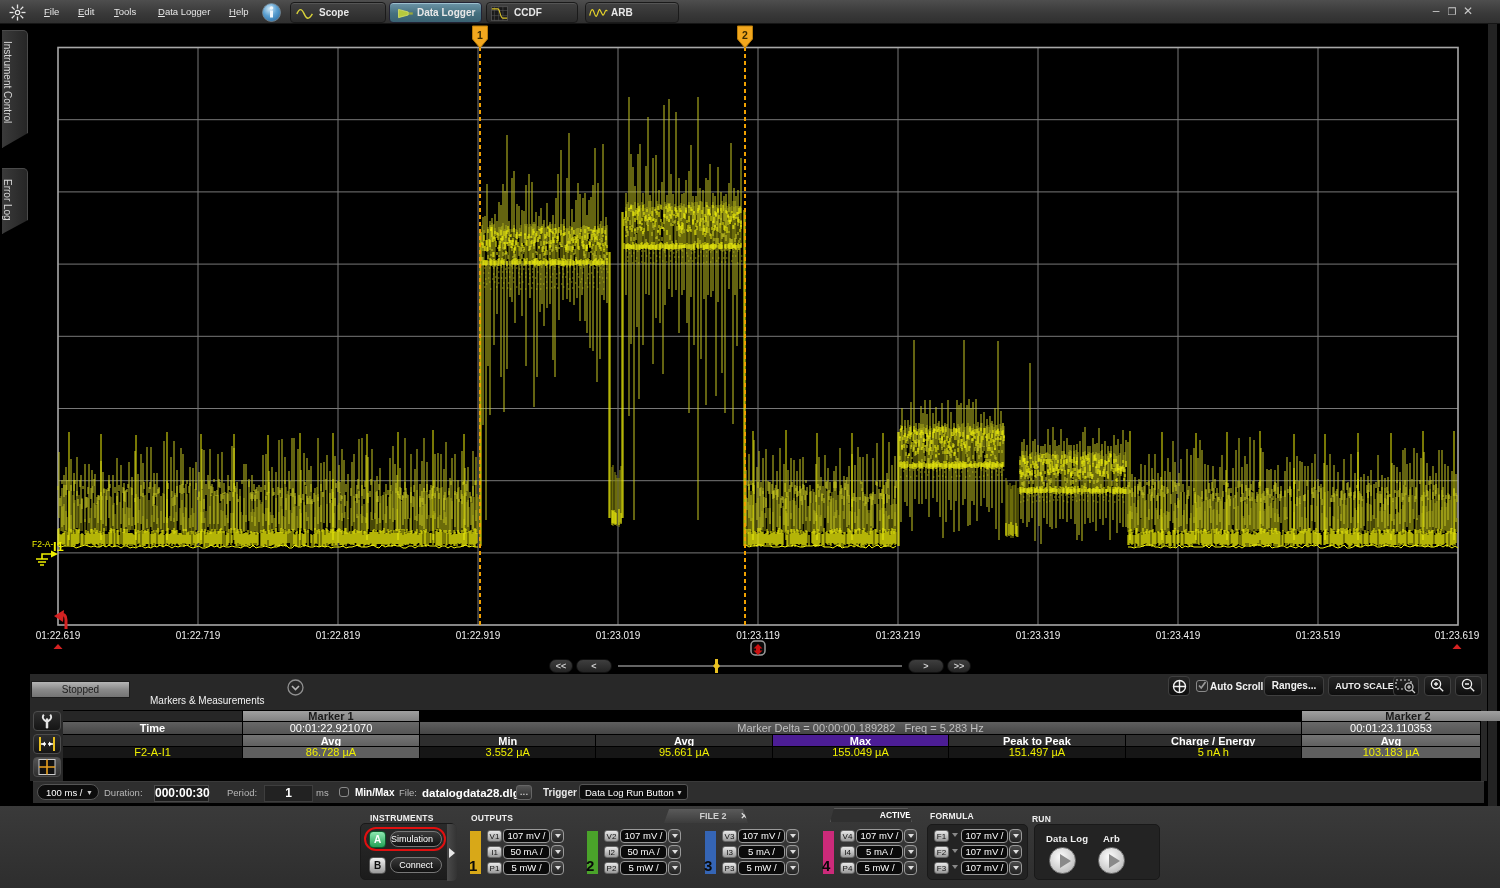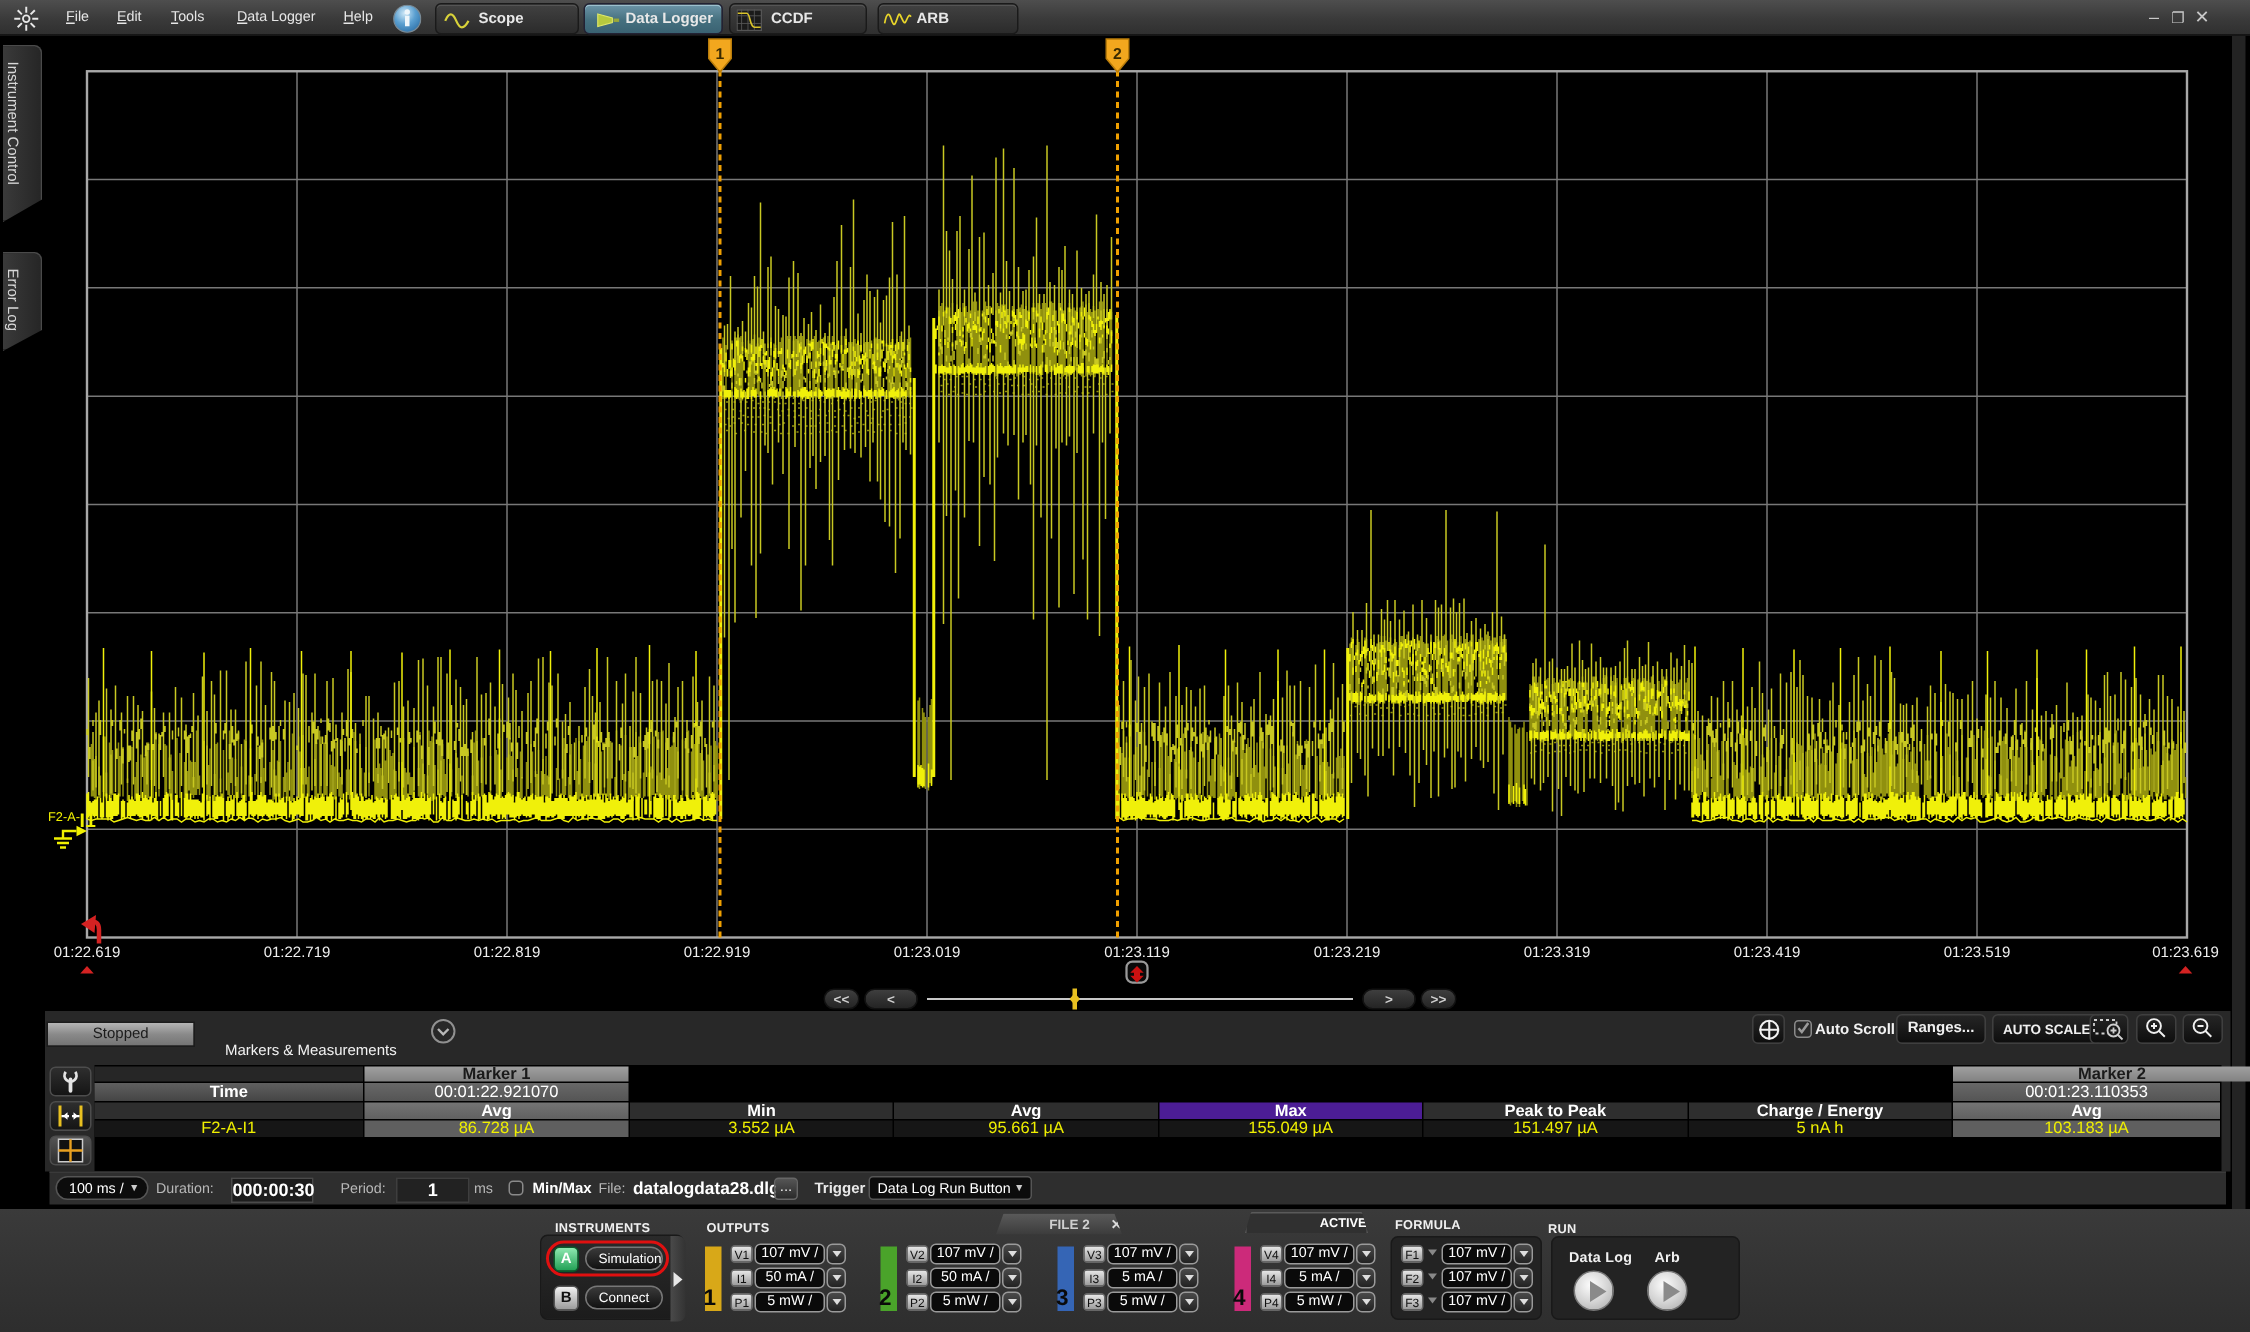--- a/index.html
+++ b/index.html
@@ -196,20 +196,21 @@
         <rect x="5" y="1.5" width="16" height="15" fill="#111" stroke="#ccc"></rect>
         <path d="M13 1.5 V16.5 M5 9 H21" stroke="#e8a020" stroke-width="1.6"></path>
       </svg>
   </div>
 <div id="mtable" class="abs">
 <div class="cell " style="left:0.0px;top:1.0px;width:179.0px;height:10.0px;line-height:11.0px;background:#262626;font-size:11px"></div>
 <div class="cell hdr" style="left:180.0px;top:1.0px;width:176.0px;height:10.0px;line-height:11.0px;background:linear-gradient(#a0a0a0,#828282);font-size:11px"><span style="color:#1a1a1a">Marker 1</span></div>
 <div class="cell hdr" style="left:1239.0px;top:1.0px;width:212px;height:10.0px;line-height:11.0px;background:linear-gradient(#a0a0a0,#828282);font-size:11px"><span style="color:#1a1a1a">Marker 2</span></div>
 <div class="cell hdr" style="left:0.0px;top:12.0px;width:179.0px;height:12.0px;line-height:13.0px;background:linear-gradient(#5f5f5f,#454545);font-size:11px">Time</div>
 <div class="cell " style="left:180.0px;top:12.0px;width:176.0px;height:12.0px;line-height:13.0px;background:linear-gradient(#686868,#555);font-size:11px">00:01:22.921070</div>
+<div class="cell " style="left:357.0px;top:12.0px;width:881.0px;height:12.0px;line-height:13.0px;background:linear-gradient(#5f5f5f,#454545);font-size:11px"><span style="color:#c0c0c0">Marker Delta = 00:00:00.189282&nbsp;&nbsp;&nbsp;Freq = 5.283 Hz</span></div>
 <div class="cell " style="left:1239.0px;top:12.0px;width:178.0px;height:12.0px;line-height:13.0px;background:linear-gradient(#686868,#555);font-size:11px">00:01:23.110353</div>
 <div class="cell " style="left:0.0px;top:25.0px;width:179.0px;height:11.0px;line-height:12.0px;background:#2e2e2e;font-size:11px"></div>
 <div class="cell hdr" style="left:180.0px;top:25.0px;width:176.0px;height:11.0px;line-height:12.0px;background:linear-gradient(#747474,#616161);font-size:11px">Avg</div>
 <div class="cell hdr" style="left:357.0px;top:25.0px;width:175.4px;height:11.0px;line-height:12.0px;background:#2e2e2e;font-size:11px">Min</div>
 <div class="cell hdr" style="left:533.4px;top:25.0px;width:175.4px;height:11.0px;line-height:12.0px;background:#2e2e2e;font-size:11px">Avg</div>
 <div class="cell hdr" style="left:709.8px;top:25.0px;width:175.4px;height:11.0px;line-height:12.0px;background:#4c1d95;font-size:11px">Max</div>
 <div class="cell hdr" style="left:886.2px;top:25.0px;width:175.4px;height:11.0px;line-height:12.0px;background:#2e2e2e;font-size:11px">Peak to Peak</div>
 <div class="cell hdr" style="left:1062.6px;top:25.0px;width:175.4px;height:11.0px;line-height:12.0px;background:#2e2e2e;font-size:11px">Charge / Energy</div>
 <div class="cell hdr" style="left:1239.0px;top:25.0px;width:178.0px;height:11.0px;line-height:12.0px;background:linear-gradient(#747474,#616161);font-size:11px">Avg</div>
 <div class="cell ylw" style="left:0.0px;top:37.0px;width:179.0px;height:10.5px;line-height:11.5px;background:#161616;font-size:11px">F2-A-I1</div>
@@ -275,21 +276,21 @@
   <div class="bhdr" style="left:370px;top:7px;font-size:8.5px">INSTRUMENTS</div>
   <div class="bhdr" style="left:471px;top:7px;font-size:8.5px">OUTPUTS</div>
   <div class="btab" style="left:664px;top:3px;width:84px;background:linear-gradient(#5a5a5a,#3c3c3c);line-height:14px;clip-path:polygon(6% 0,94% 0,100% 100%,0 100%)"><span style="color:#cfcfcf">FILE 2</span><span style="margin-left:14px;color:#ddd">✕</span></div>
   <div class="btab" style="left:830px;top:2px;width:82px;background:#303030;border:1px solid #5a5a5a;border-bottom:none;line-height:12px;color:#fff;font-size:8.5px;clip-path:polygon(5% 0,95% 0,100% 100%,0 100%)">ACTIVE</div>
   <div class="bhdr" style="left:930px;top:5px;font-size:8.5px">FORMULA</div>
   <div class="bhdr" style="left:1032px;top:8px;font-size:8.5px">RUN</div>
 
   <div class="gbox" style="left:360px;top:17px;width:96px;height:57px;background:linear-gradient(#2a2a2a,#1c1c1c)">
     <div class="abs" style="left:3px;top:3px;width:82px;height:24px;border:2.5px solid #e01010;border-radius:13px"></div>
     <div class="abs" style="left:8px;top:6.5px;width:17px;height:17px;border-radius:4px;background:linear-gradient(#8ee8b0,#22a055);border:1px solid #0a5a2a;color:#fff;font-weight:bold;font-size:10px;text-align:center;line-height:16px">A</div>
-    <div class="abs" style="left:29px;top:7px;width:52px;height:16px;border-radius:8px;background:linear-gradient(#3a3a3a,#111);border:1px solid #777;color:#fff;font-size:9px;text-align:right;line-height:15px">Simulation</div>
+    <div class="abs" style="left:29px;top:7px;width:52px;height:16px;border-radius:8px;background:linear-gradient(#3a3a3a,#111);border:1px solid #777;color:#fff;font-size:9px;text-align:left;line-height:15px">Simulation</div>
     <div class="abs" style="left:8px;top:32.5px;width:17px;height:17px;border-radius:4px;background:linear-gradient(#f2f2f2,#9a9a9a);border:1px solid #555;color:#111;font-weight:bold;font-size:10px;text-align:center;line-height:16px">B</div>
     <div class="abs" style="left:29px;top:33px;width:52px;height:16px;border-radius:8px;background:linear-gradient(#3a3a3a,#111);border:1px solid #777;color:#fff;font-size:9px;text-align:center;line-height:15px">Connect</div>
     <div class="abs" style="left:86px;top:0;width:10px;height:57px;background:linear-gradient(90deg,#4a4a4a,#333);border-radius:0 5px 5px 0">
       <div class="abs" style="left:2px;top:24px;width:0;height:0;border-left:6px solid #e8e8e8;border-top:5px solid transparent;border-bottom:5px solid transparent"></div>
     </div>
   </div>
 <div class="abs" style="left:470px;top:25px;width:11px;height:43px;background:#d8a818"></div>
 <div class="chnum" style="left:469px;top:51px">1</div>
 <div class="viplbl" style="left:487px;top:24px">V1</div>
 <div class="vipval" style="left:503px;top:23px">107 mV /</div>

